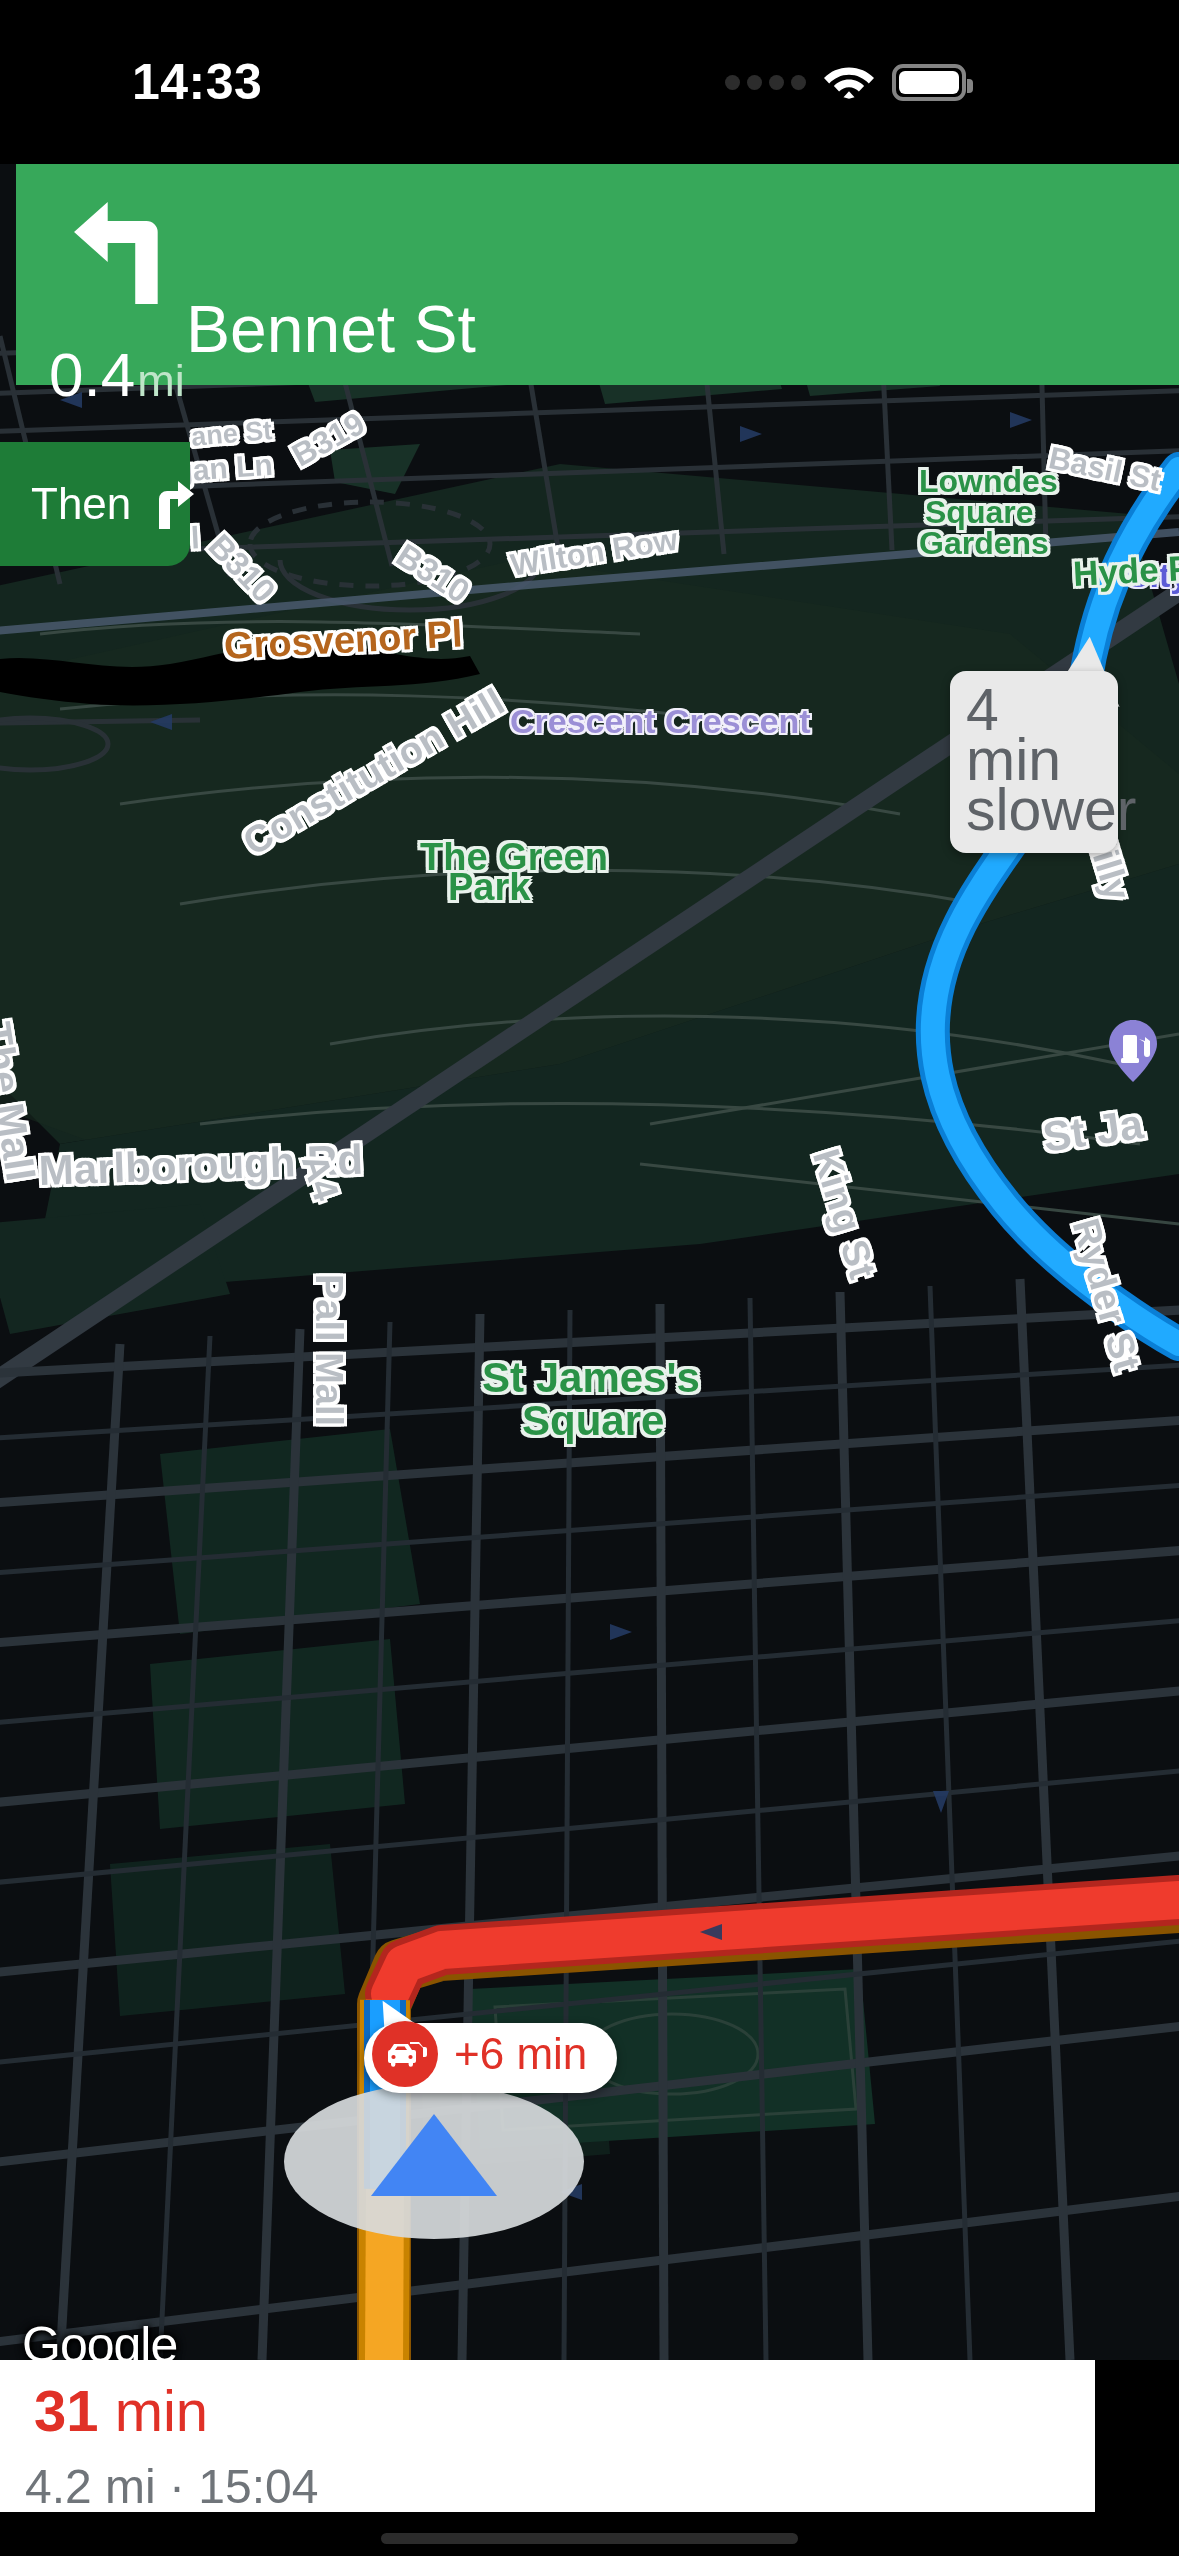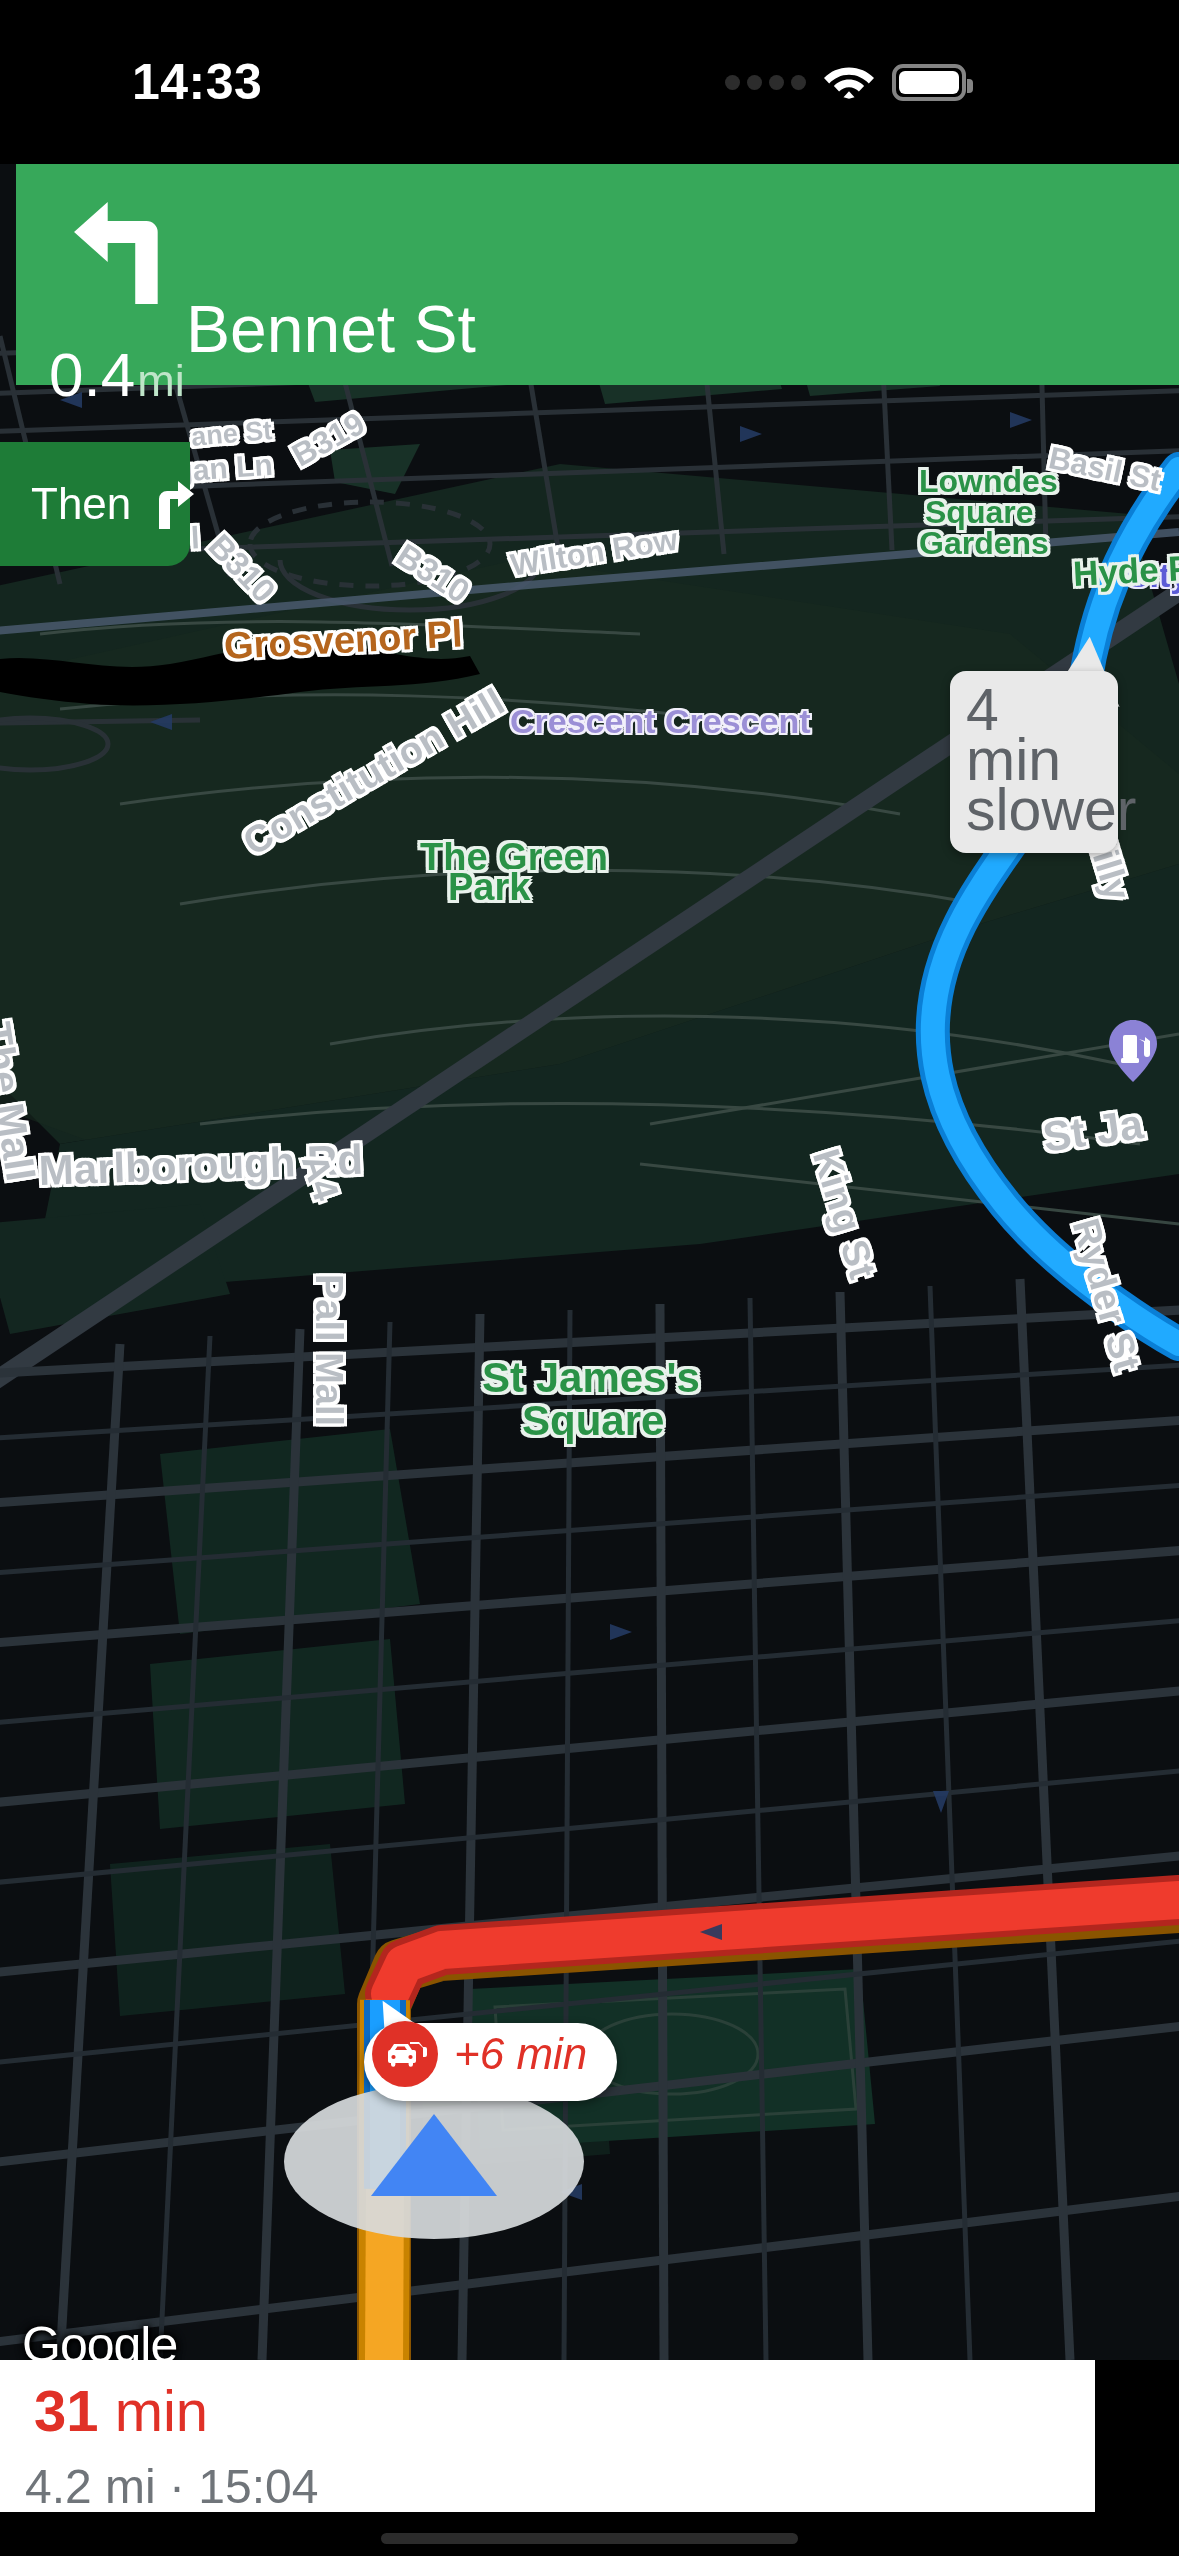--- a/index.html
+++ b/index.html
@@ -166,23 +166,22 @@
     z-index: 22;
   }
   #traffic-pill {
     position: absolute;
     left: 8px; top: 26px;
     height: 62px;
     background: #fff;
     border-radius: 41px;
     display: flex;
     align-items: center;
-    padding: 0 30px 16px 8px;
+    padding: 0 30px 8px 8px;
     box-shadow: 0 3px 10px rgba(0,0,0,0.4);
-    font-style: italic;
   }
   #traffic-tail {
     position: absolute;
     left: 26px; top: 0px;
     width: 0; height: 0;
     border-left: 4px solid transparent;
     border-right: 56px solid transparent;
     border-bottom: 52px solid #fff;
     transform: rotate(-8deg);
   }

